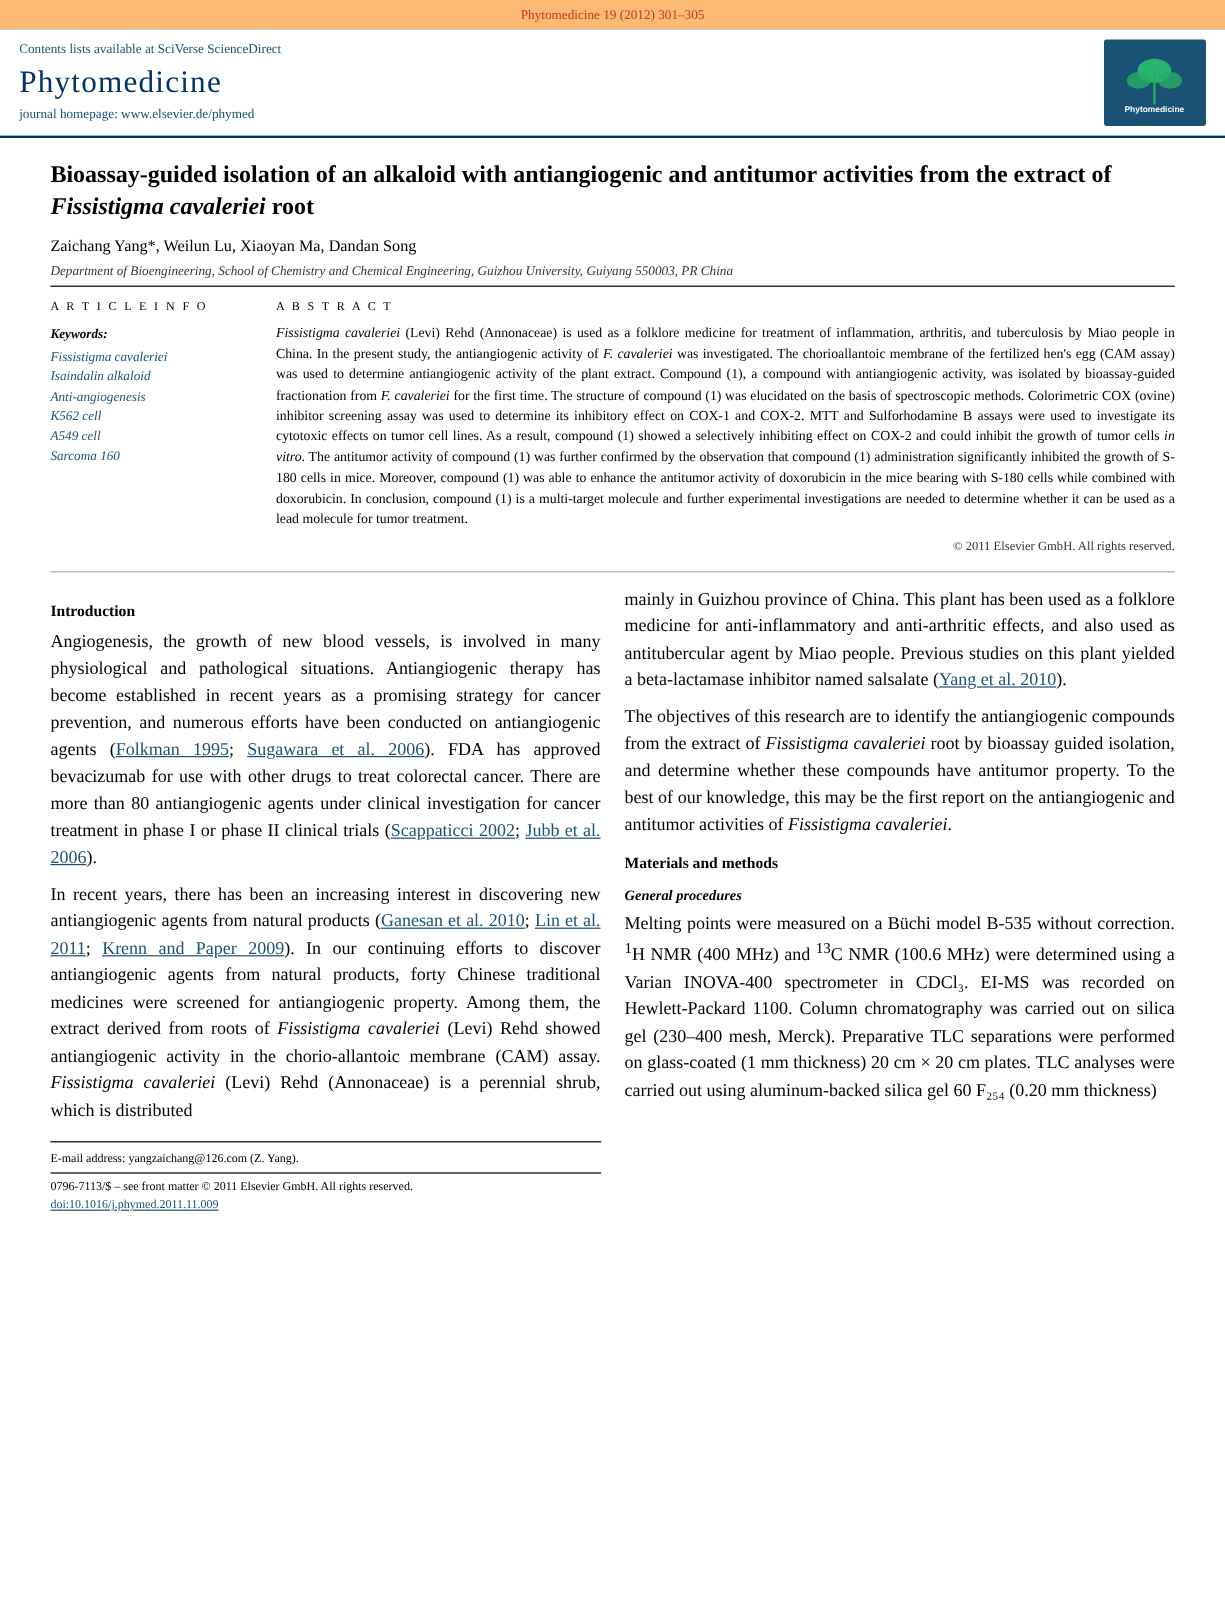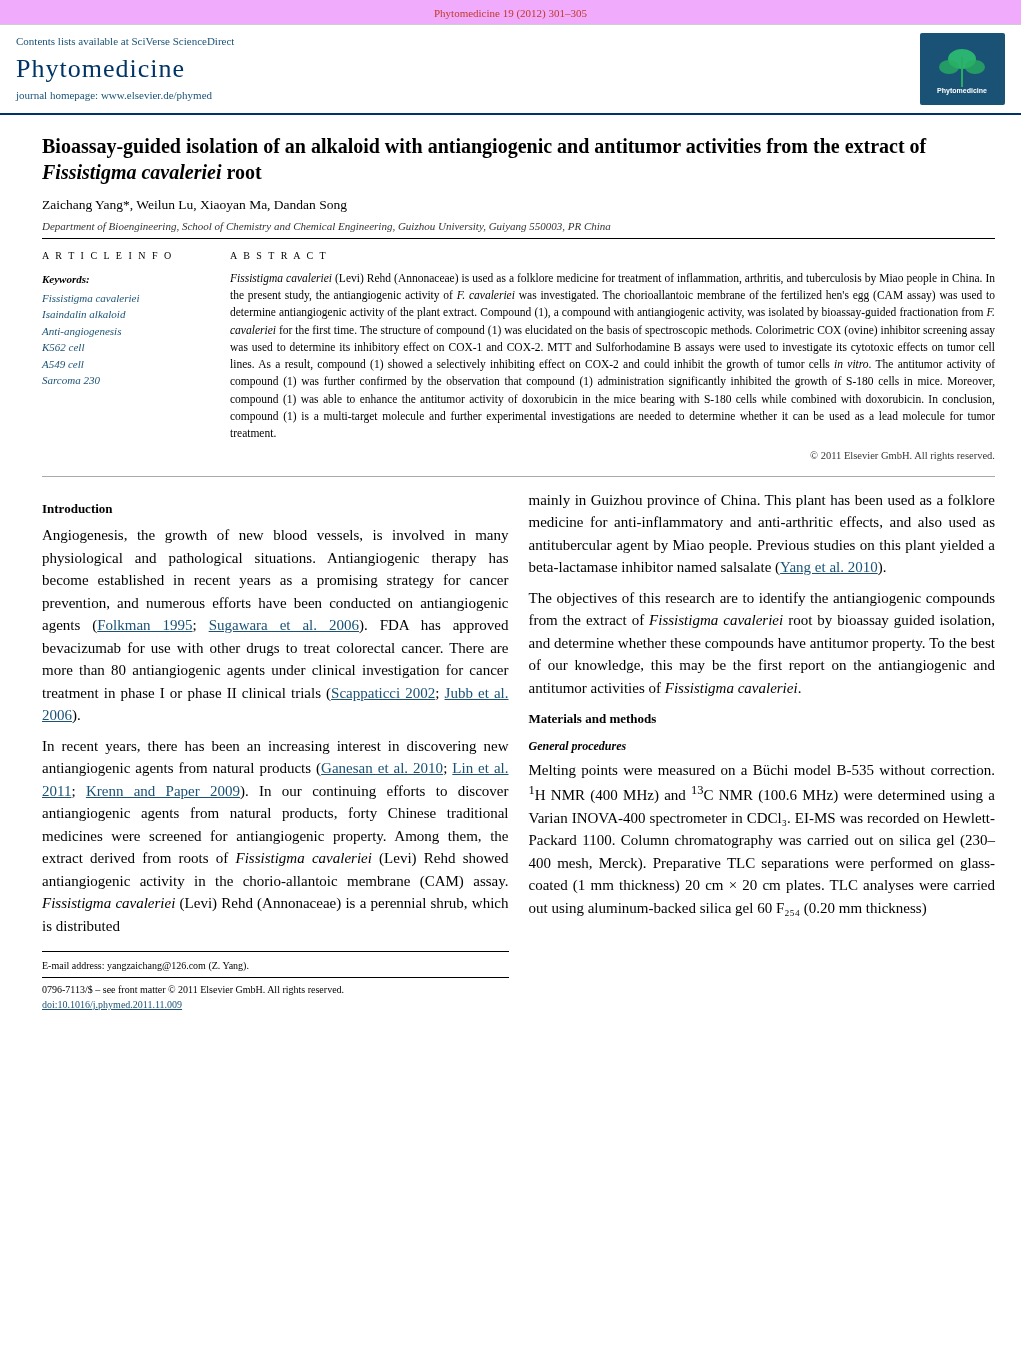--- a/index.html
+++ b/index.html
@@ -8,21 +8,21 @@
       background: #fff;
       color: #000;
       width: 1021px;
       min-height: 1351px;
       font-size: 13px;
       line-height: 1.45;
     }
 
     
     .top-bar {
-      background: #f0abfc;
+      background: #fdba74;
       text-align: center;
       padding: 6px 0 2px 0;
       font-size: 11px;
       color: #c0392b;
       border-bottom: 1px solid #ccc;
     }
 
     
     .journal-header {
       display: flex;
@@ -60,21 +60,21 @@
       color: #fff;
       font-size: 9px;
       font-weight: bold;
       text-align: center;
       padding: 4px;
       border-radius: 2px;
     }
 
     
     .main-content {
-      padding: 18px 26px 18px 42px;
+      padding: 18px 42px 18px 42px;
     }
 
     
     .article-title {
       font-size: 20px;
       font-weight: bold;
       color: #000;
       margin-bottom: 10px;
       line-height: 1.3;
     }
@@ -275,21 +275,21 @@
   <div class="two-col">
 
     <div class="article-info">
       <div class="section-label">A R T I C L E   I N F O</div>
       <div class="keywords-label">Keywords:</div>
       <div class="keyword-item">Fissistigma cavaleriei</div>
       <div class="keyword-item">Isaindalin alkaloid</div>
       <div class="keyword-item">Anti-angiogenesis</div>
       <div class="keyword-item">K562 cell</div>
       <div class="keyword-item">A549 cell</div>
-      <div class="keyword-item">Sarcoma 230</div>
+      <div class="keyword-item">Sarcoma 160</div>
     </div>
 
     <div class="abstract-col">
       <div class="section-label">A B S T R A C T</div>
       <div class="abstract-text">
         <em>Fissistigma cavaleriei</em> (Levi) Rehd (Annonaceae) is used as a folklore medicine for treatment of inflammation, arthritis, and tuberculosis by Miao people in China. In the present study, the antiangiogenic activity of <em>F. cavaleriei</em> was investigated. The chorioallantoic membrane of the fertilized hen's egg (CAM assay) was used to determine antiangiogenic activity of the plant extract. Compound (1), a compound with antiangiogenic activity, was isolated by bioassay-guided fractionation from <em>F. cavaleriei</em> for the first time. The structure of compound (1) was elucidated on the basis of spectroscopic methods. Colorimetric COX (ovine) inhibitor screening assay was used to determine its inhibitory effect on COX-1 and COX-2. MTT and Sulforhodamine B assays were used to investigate its cytotoxic effects on tumor cell lines. As a result, compound (1) <span>showed</span> a selectively inhibiting effect on COX-2 and could inhibit the growth of tumor cells <em>in vitro</em>. The antitumor activity of compound (1) was further confirmed by the observation <span>that compound</span> (1) administration significantly inhibited the growth of S-180 cells in mice. Moreover, compound (1) was able to enhance the antitumor activity of doxorubicin in the mice bearing with S-180 cells while combined with doxorubicin. In conclusion, compound (1) is a multi-target molecule and further experimental investigations are needed to determine whether it can be used as a lead molecule for tumor treatment.
       </div>
       <div class="copyright">© 2011 Elsevier GmbH. All rights reserved.</div>
     </div>
   </div>

